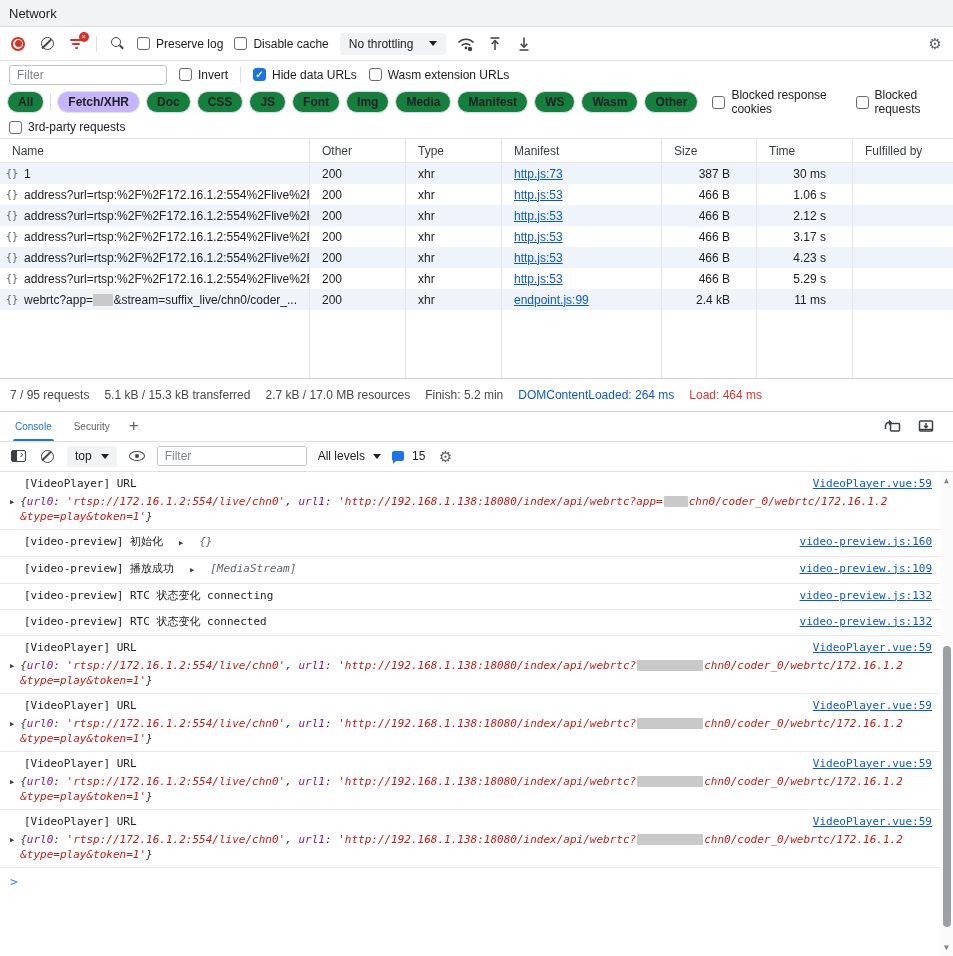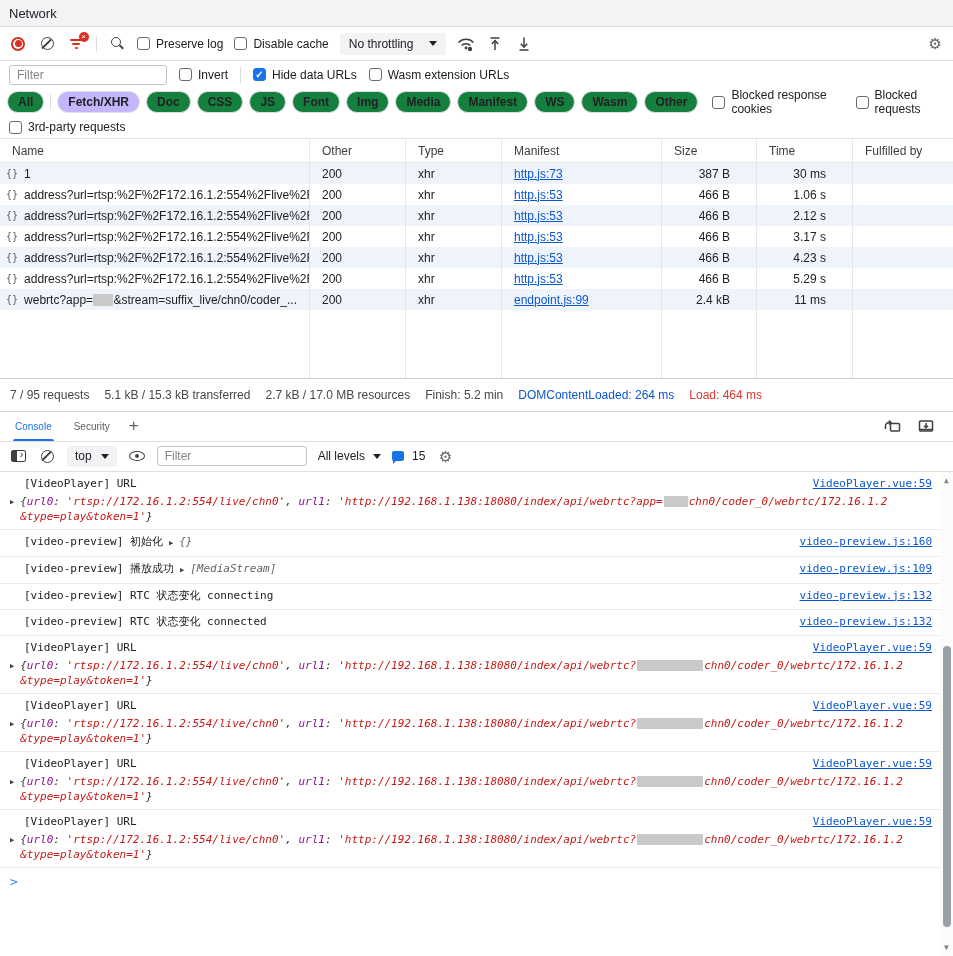--- a/index.html
+++ b/index.html
@@ -118,21 +118,21 @@
   .issue-count { color:#202124; }
   .panel-toggle { width:15px; height:12px; border:1.5px solid #3c4043; border-radius:2px; position:relative; }
   .panel-toggle::before { content:""; position:absolute; left:0; top:0; bottom:0; width:5px; background:#3c4043; }
   .panel-toggle::after { content:"›"; position:absolute; right:1px; top:-3px; font-size:11px; color:#3c4043; }
 
   
   .console-area { flex:1 1 auto; position:relative; overflow:hidden;
                   font-family:"DejaVu Sans Mono", monospace; font-size:11px; }
   .centries { margin-right:13px; }
   .centry { border-bottom:1px solid #ebebeb; padding:4px 8px 5px 24px; }
-  .centry-top { display:flex; align-items:baseline; gap:6px; line-height:16px; }
+  .centry-top { display:flex; align-items:baseline; gap:16px; line-height:16px; }
   .cmsg { color:#202124; }
   .clink { margin-left:auto; color:#0b57d0; text-decoration:underline; white-space:nowrap; }
   .carrow { color:#444; font-size:7px; flex:0 0 auto; }
   .cpreview { color:#5f6368; font-style:italic; }
   .obj-row { display:flex; margin-top:2px; }
   .obj-arrow { margin:4px 6px 0 -14px; }
   .obj-text { font-style:italic; white-space:pre-wrap; word-break:break-all; line-height:15px; }
   .seg-p { color:#303030; } .seg-k { color:#881391; } .seg-s { color:#c41a16; }
   .obj-text .redact { height:11px; margin:0 1px; }
   .prompt { color:#4285f4; padding:7px 0 0 10px; font-size:13px; line-height:14px; }

